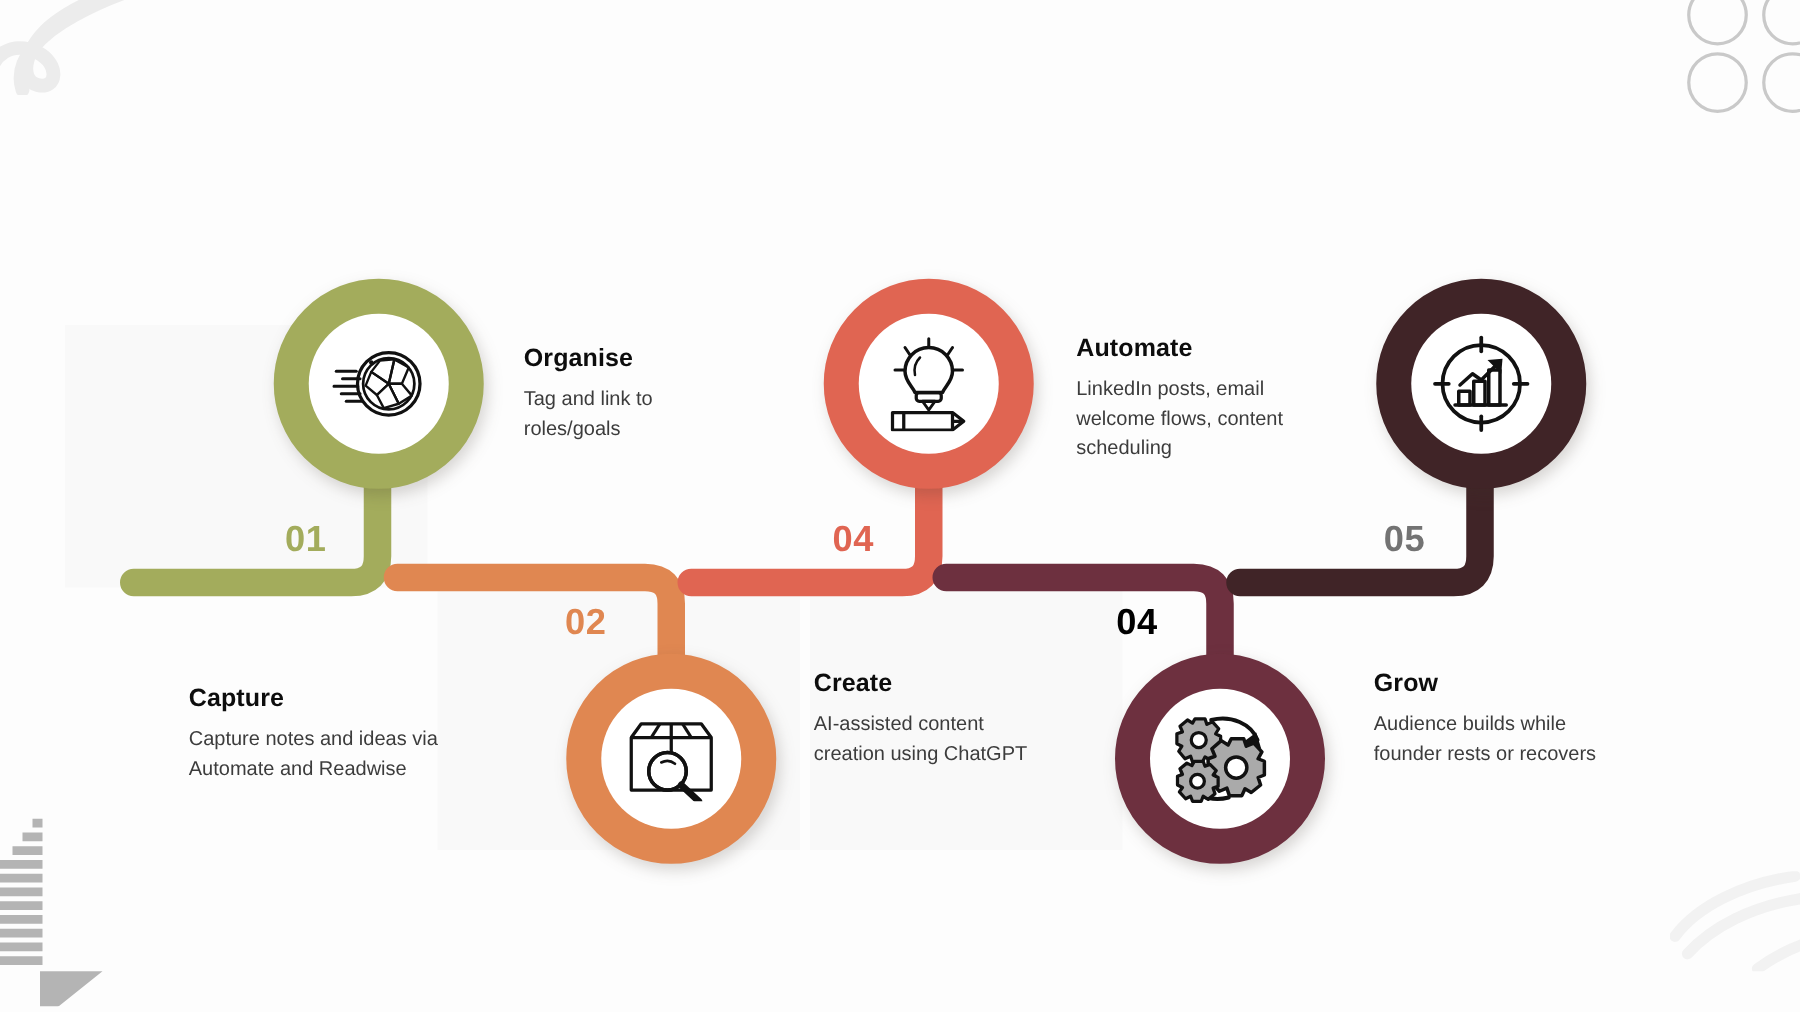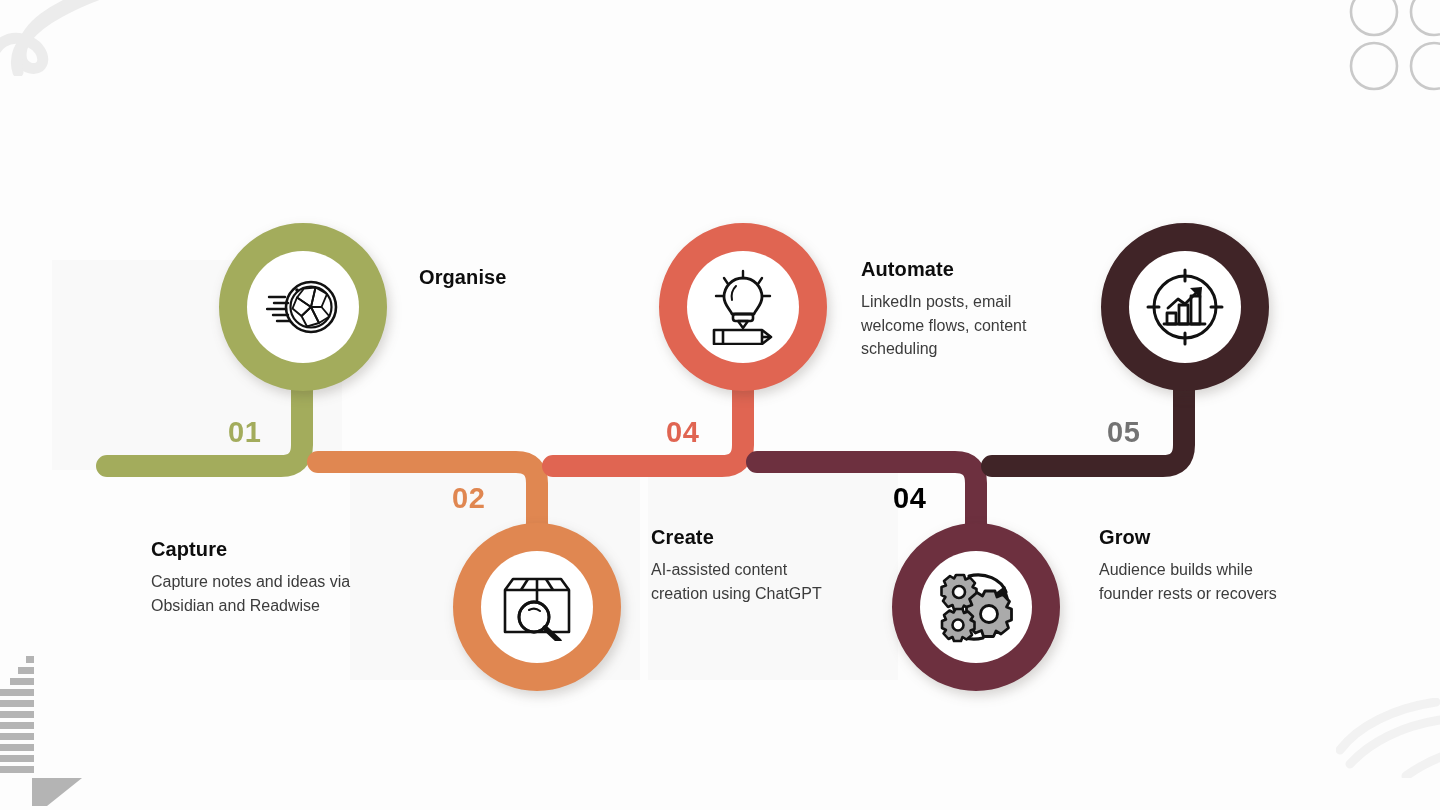--- a/index.html
+++ b/index.html
@@ -72,21 +72,21 @@
   }
   .node .inner svg { display: block; }
 
   
   .txt { position: absolute; }
   .txt .title {
     font-size: 20px;
     font-weight: bold;
     color: #0d0d0d;
     line-height: 1.15;
-    margin: 2px 0 9px 0;
+    margin: 12px 0 9px 0;
     letter-spacing: .1px;
   }
   .txt .desc {
     font-size: 16px;
     font-weight: 400;
     color: #3c3c3c;
     line-height: 1.48;
     margin: 0;
     white-space: pre-line;
   }
@@ -282,25 +282,27 @@
         <line x1="19" y1="57" x2="60" y2="57" stroke="#111" stroke-width="2.8" stroke-linecap="round"></line>
         <path d="M23 41 L33 32 L40 37 L55 22" stroke="#111" stroke-width="2.8" fill="none" stroke-linecap="round" stroke-linejoin="round"></path>
         <path d="M45 21 L57 20 L56 32 Z" fill="#111"></path>
       </svg>
     </div>
   </div>
 
   <div class="txt" style="left:151px; top:536px; width:260px;">
     <p class="title">Capture</p>
     <p class="desc">Capture notes and ideas via
-Obsidian and Readwise</p>
+Automate and Readwise</p>
   </div>
 
   <div class="txt" style="left:419px; top:264px; width:220px;">
     <p class="title">Organise</p>
+    <p class="desc">Tag and link to
+roles/goals</p>
   </div>
 
   <div class="txt" style="left:651px; top:524px; width:250px;">
     <p class="title">Create</p>
     <p class="desc">AI-assisted content
 creation using ChatGPT</p>
   </div>
 
   <div class="txt" style="left:861px; top:256px; width:230px;">
     <p class="title">Automate</p>

